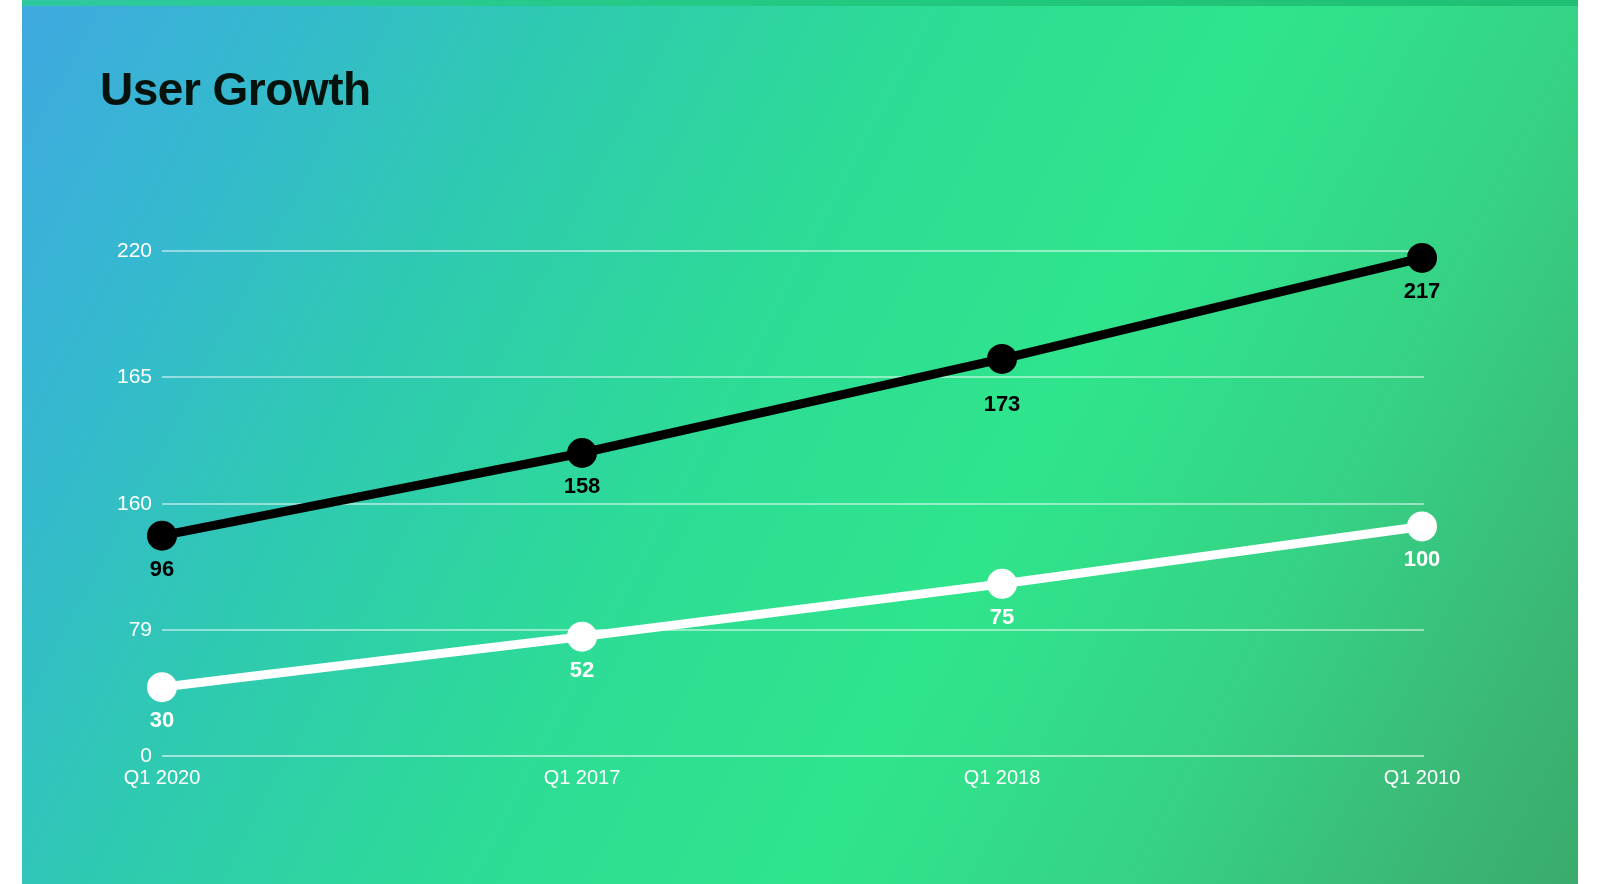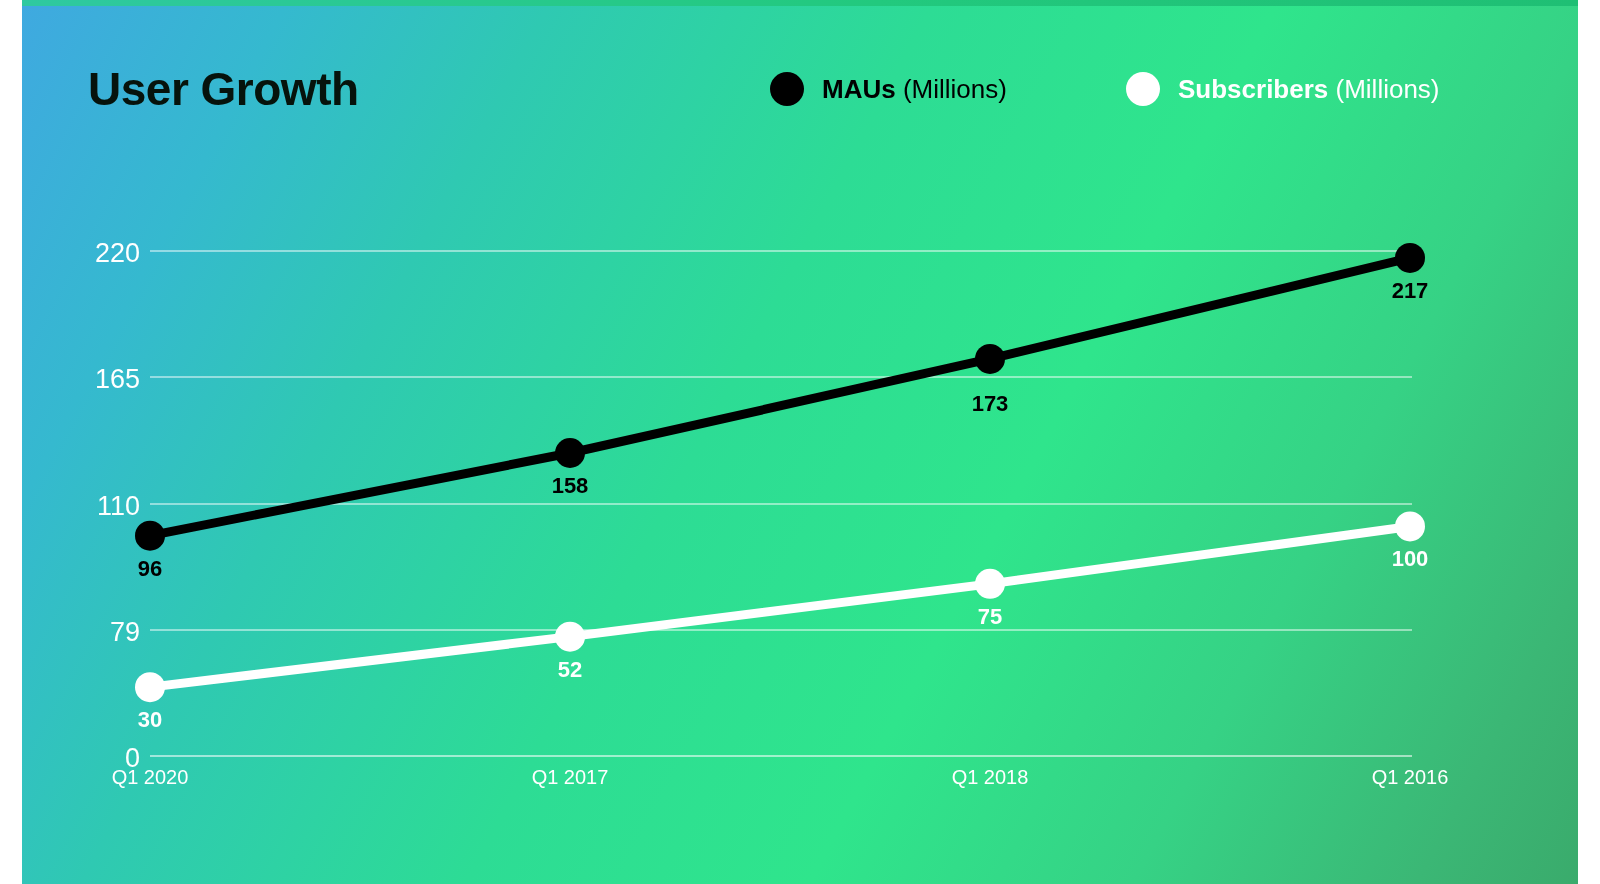--- a/index.html
+++ b/index.html
@@ -46,21 +46,21 @@
         #2ddc95 45%,
         #2fe58c 62%,
         #36d285 78%,
         #3bb775 92%,
         #3aab6c 100%);
   }
 
   
   #chart {
     position: absolute;
-    left: 0; top: 0;
+    left: 12px; top: 0;
     width: 1556px;
     height: 802px;
   }
 
   
   #title {
     position: absolute;
     left: 66px;
     top: 56px;
     font-size: 46px;
@@ -108,21 +108,21 @@
     background: rgba(255,255,255,0.48);
   }
   .gridline.axis0 { background: rgba(255,255,255,0.55); }
 
   
   .ytick {
     position: absolute;
     right: 1438px;           
     width: 120px;
     text-align: right;
-    font-size: 27px;
+    font-size: 21px;
     font-weight: 400;
     color: #ffffff;
     white-space: nowrap;
   }
 
   
   .xtick {
     position: absolute;
     top: 760px;
     width: 240px;
@@ -162,55 +162,43 @@
 <div id="slide">
 
   <div id="top-strip"></div>
 
   <div id="panel">
 
     <div id="chart">
 
       <div id="title">User Growth</div>
 
-      <div class="legend-item" id="legend-maus">
-        <span class="legend-dot dot-black"></span>
-        <span class="legend-text legend-black">
-          <span class="legend-strong">MAUs</span><span>&nbsp;</span><span class="legend-light">(Millions)</span>
-        </span>
-      </div>
-
-      <div class="legend-item" id="legend-subs">
-        <span class="legend-dot dot-white"></span>
-        <span class="legend-text legend-white">
-          <span class="legend-strong">Subscribers</span><span>&nbsp;</span><span class="legend-light">(Millions)</span>
-        </span>
-      </div>
+
 
       <div id="gridlines">
           <div class="gridline axis0" style="top: 749px;"></div>
           <div class="gridline" style="top: 622.75px;"></div>
           <div class="gridline" style="top: 496.5px;"></div>
           <div class="gridline" style="top: 370.25px;"></div>
           <div class="gridline" style="top: 244px;"></div>
         </div>
 
       <div id="yticks">
           <div class="ytick" style="top: 737px;">0</div>
           <div class="ytick" style="top: 610.75px;">79</div>
-          <div class="ytick" style="top: 484.5px;">110</div>
+          <div class="ytick" style="top: 484.5px;">160</div>
           <div class="ytick" style="top: 358.25px;">165</div>
           <div class="ytick" style="top: 232px;">220</div>
         </div>
 
       <div id="xticks">
           <div class="xtick" style="left: 128px;">Q1 2020</div>
           <div class="xtick" style="left: 548px;">Q1 2017</div>
           <div class="xtick" style="left: 968px;">Q1 2018</div>
-          <div class="xtick" style="left: 1388px;">Q1 2016</div>
+          <div class="xtick" style="left: 1388px;">Q1 2010</div>
         </div>
 
       <svg id="plot" viewBox="0 0 1556 878" preserveAspectRatio="none">
         <g id="series-layer">
             <polyline points="128,529.6363636363636 548,447 968,352.8863636363636 1388,251.88636363636363" fill="none" stroke="#000000" stroke-width="9" stroke-linecap="round" stroke-linejoin="round"></polyline>
             <circle cx="128" cy="529.6363636363636" r="15" fill="#000000"></circle>
             <circle cx="548" cy="447" r="15" fill="#000000"></circle>
             <circle cx="968" cy="352.8863636363636" r="15" fill="#000000"></circle>
             <circle cx="1388" cy="251.88636363636363" r="15" fill="#000000"></circle>
             <polyline points="128,681.1363636363636 548,630.6363636363636 968,577.8409090909091 1388,520.4545454545455" fill="none" stroke="#FFFFFF" stroke-width="9" stroke-linecap="round" stroke-linejoin="round"></polyline>

